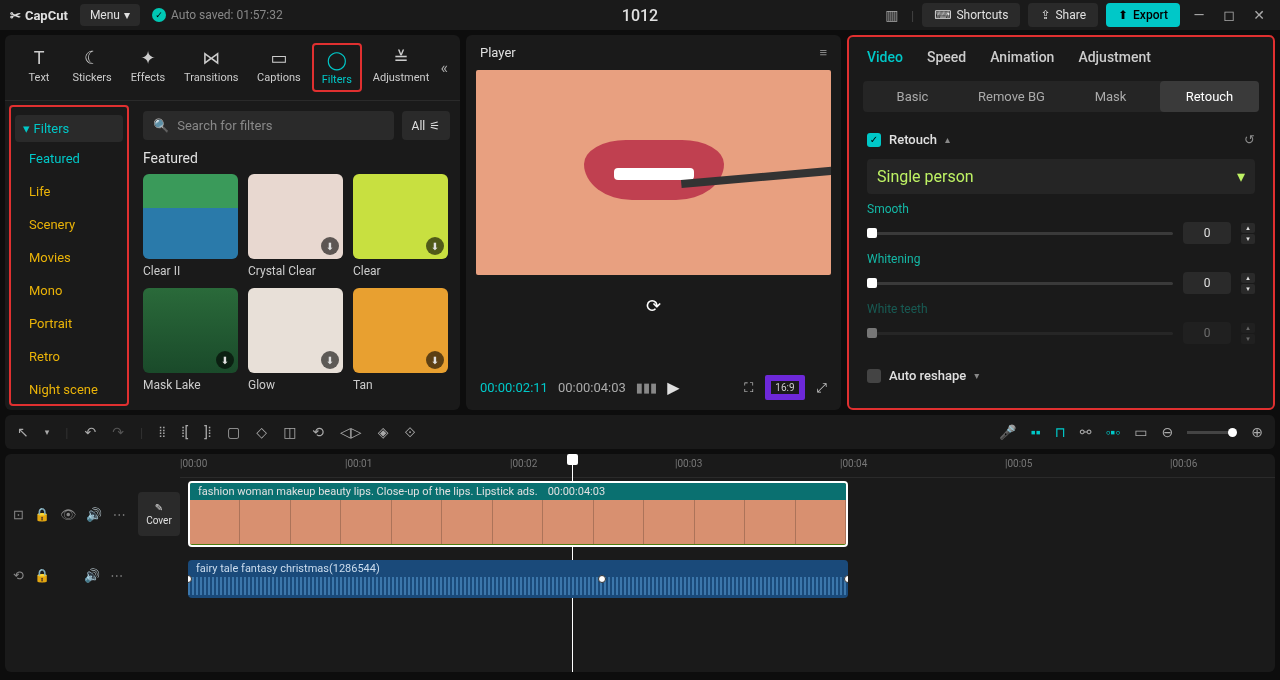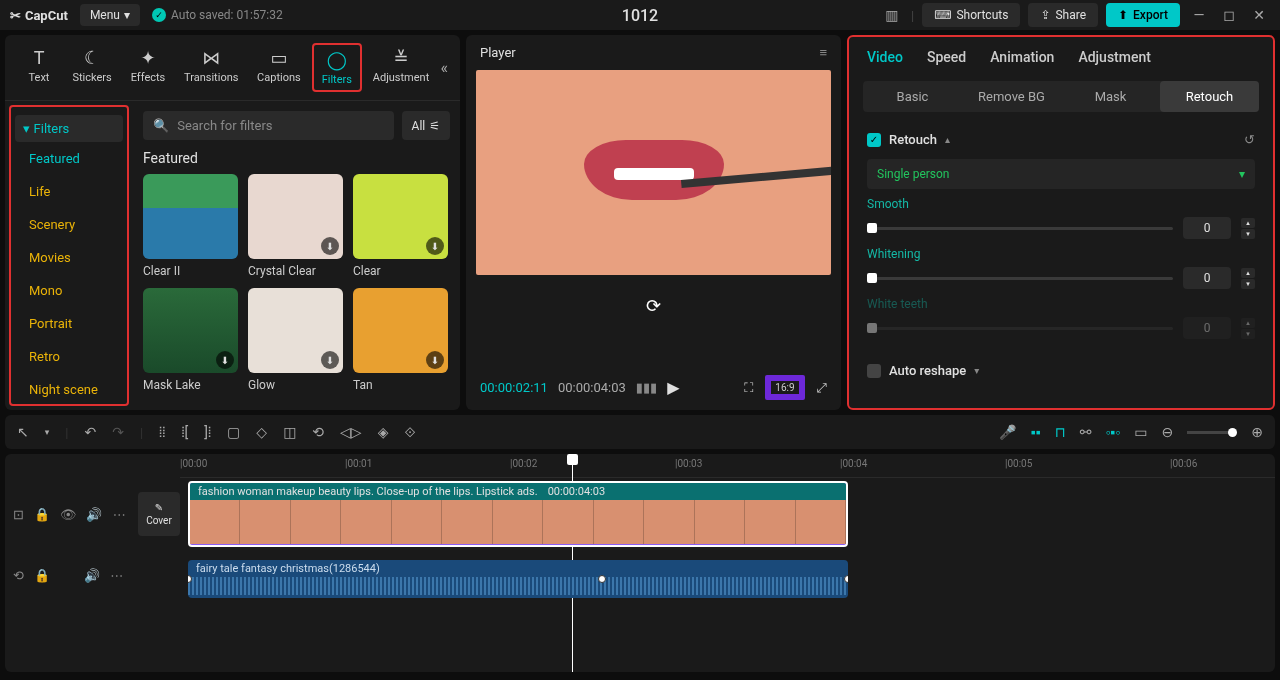--- a/index.html
+++ b/index.html
@@ -57,21 +57,21 @@
 .r-tab.active{color:#00c8c8}
 .r-subtabs{display:flex;margin:4px 14px 12px;background:#252525;border-radius:4px}
 .r-subtab{flex:1;text-align:center;padding:8px;font-size:13px;color:#aaa}
 .r-subtab.active{background:#3a3a3a;color:#fff;border-radius:4px}
 .r-section{padding:0 18px}
 .r-row{display:flex;align-items:center;padding:8px 0;gap:8px}
 .chk{width:14px;height:14px;background:#00c8c8;border-radius:3px;display:flex;align-items:center;justify-content:center;font-size:10px;color:#000}
 .chk.off{background:#444}
 .r-label{font-size:13px;font-weight:500}
 .reset-icon{margin-left:auto;color:#888}
-.r-select{background:#252525;padding:8px 10px;border-radius:4px;color:#22c55e;font-size:12px;display:flex;margin:4px 0}
+.r-select{background:#252525;padding:8px 10px;border-radius:4px;color:#bef264;font-size:16px;display:flex;margin:4px 0}
 .slider-row{margin:8px 0}
 .slider-label{font-size:12px;color:#14b8a6;margin-bottom:6px}
 .slider-wrap{display:flex;align-items:center;gap:10px}
 .slider-track{flex:1;height:3px;background:#3a3a3a;border-radius:2px;position:relative}
 .slider-thumb{position:absolute;left:0;top:-4px;width:10px;height:10px;background:#fff;border-radius:2px}
 .slider-val{background:#2a2a2a;padding:4px 10px;border-radius:4px;font-size:12px;min-width:48px;text-align:center}
 .stepper{display:flex;flex-direction:column;gap:1px}
 .stepper span{background:#2a2a2a;width:14px;height:10px;font-size:7px;text-align:center;line-height:10px;border-radius:2px}
 .disabled{opacity:0.4}
 .toolbar2{height:34px;background:#1a1a1a;margin:0 5px;border-radius:6px;display:flex;align-items:center;padding:0 12px;gap:16px;color:#aaa}
@@ -82,21 +82,21 @@
 .zoom-slider::after{content:'';position:absolute;right:0;top:-3px;width:9px;height:9px;background:#fff;border-radius:50%}
 .timeline{margin:5px;background:#1a1a1a;border-radius:6px;height:218px;position:relative}
 .ruler{height:24px;position:relative;margin-left:175px;border-bottom:1px solid #2a2a2a}
 .ruler-mark{position:absolute;top:4px;font-size:10px;color:#777}
 .playhead{position:absolute;top:0;bottom:0;width:1px;background:#fff;left:567px}
 .playhead::before{content:'';position:absolute;top:0;left:-5px;width:11px;height:11px;background:#fff;border-radius:2px}
 .track{display:flex;align-items:center;height:72px;padding:0 8px}
 .track-ctrl{width:120px;display:flex;gap:10px;align-items:center;color:#888;font-size:13px}
 .cover-btn{width:42px;height:44px;background:#2a2a2a;border-radius:4px;display:flex;flex-direction:column;align-items:center;justify-content:center;font-size:10px;gap:2px;margin-left:5px}
 .clip{position:relative;border-radius:4px;overflow:hidden}
-.clip.video{width:660px;height:66px;background:#8b5cf6;border:2px solid #fff}
+.clip.video{width:660px;height:66px;background:#4d7c0f;border:2px solid #fff}
 .clip-hdr{background:#0a7070;padding:2px 8px;font-size:11px;display:flex;gap:10px}
 .clip-frames{display:flex;height:44px}
 .frame{flex:1;background:#d89070;border-right:1px solid rgba(0,0,0,0.2)}
 .clip.audio{width:660px;height:38px;background:#1a4a7a;margin-top:8px}
 .audio-hdr{padding:2px 8px;font-size:11px;color:#cde}
 .wave{height:18px;background:repeating-linear-gradient(90deg,#4a8ac0 0 2px,#1a4a7a 2px 4px);opacity:0.7}
 .handle{position:absolute;top:50%;width:8px;height:8px;background:#fff;border-radius:50%;border:1px solid #333;transform:translateY(-50%)}
 </style>
 </head>
 <body>

